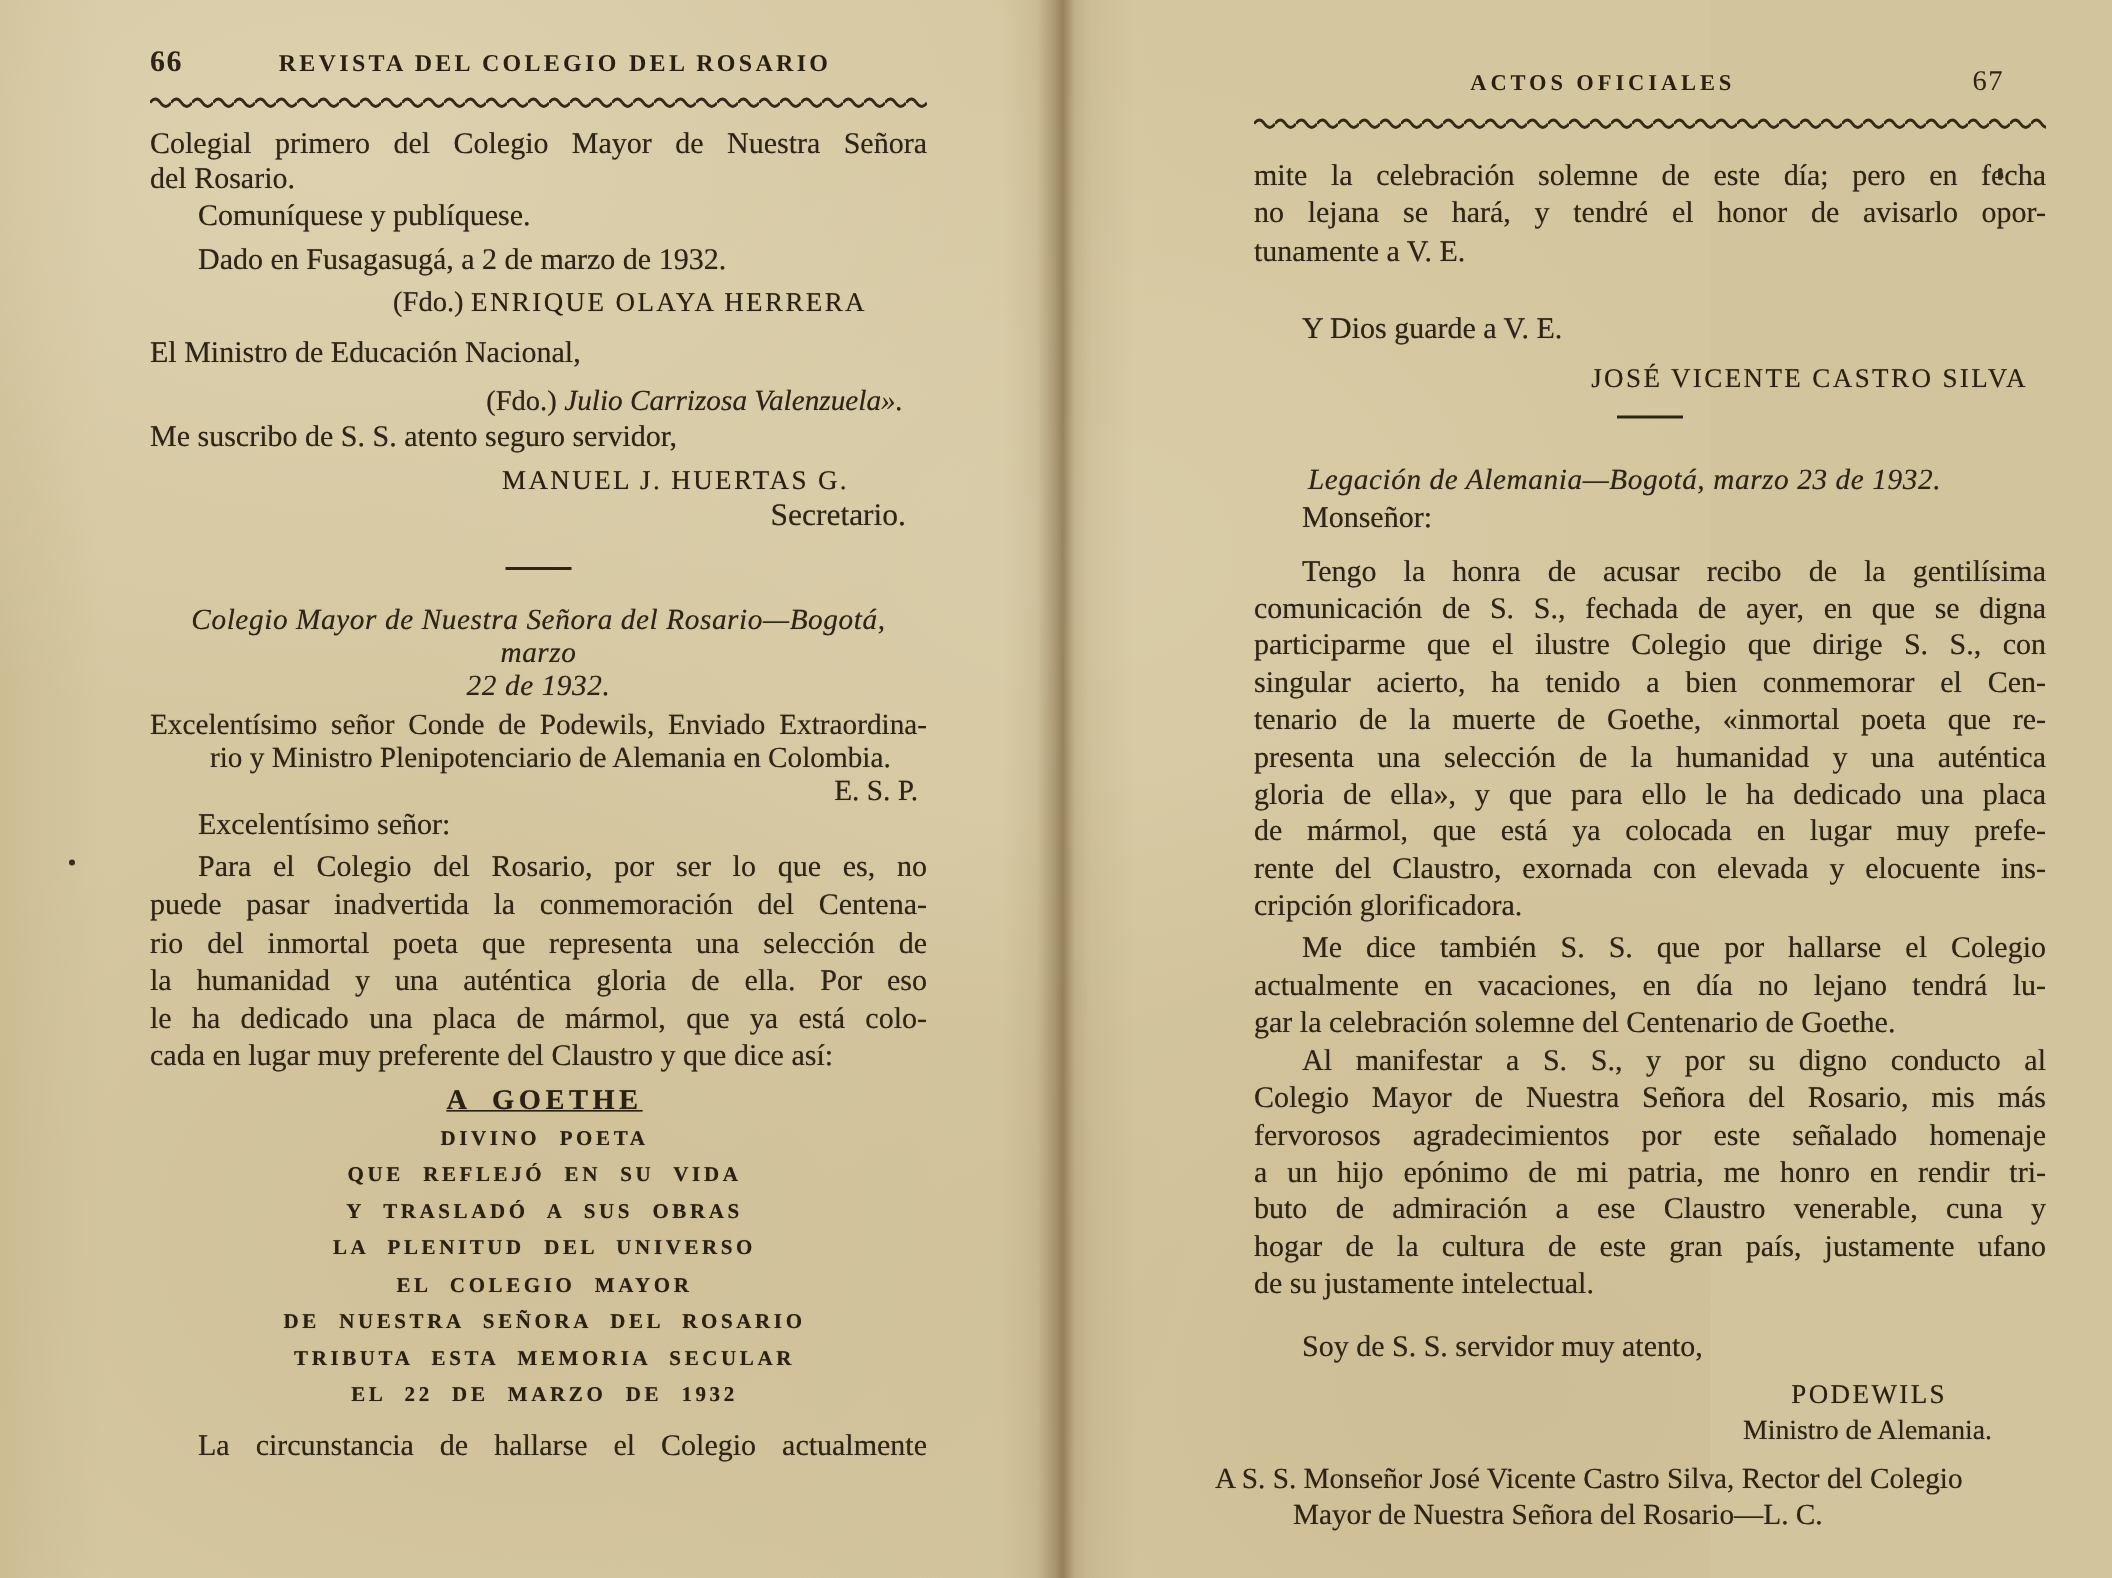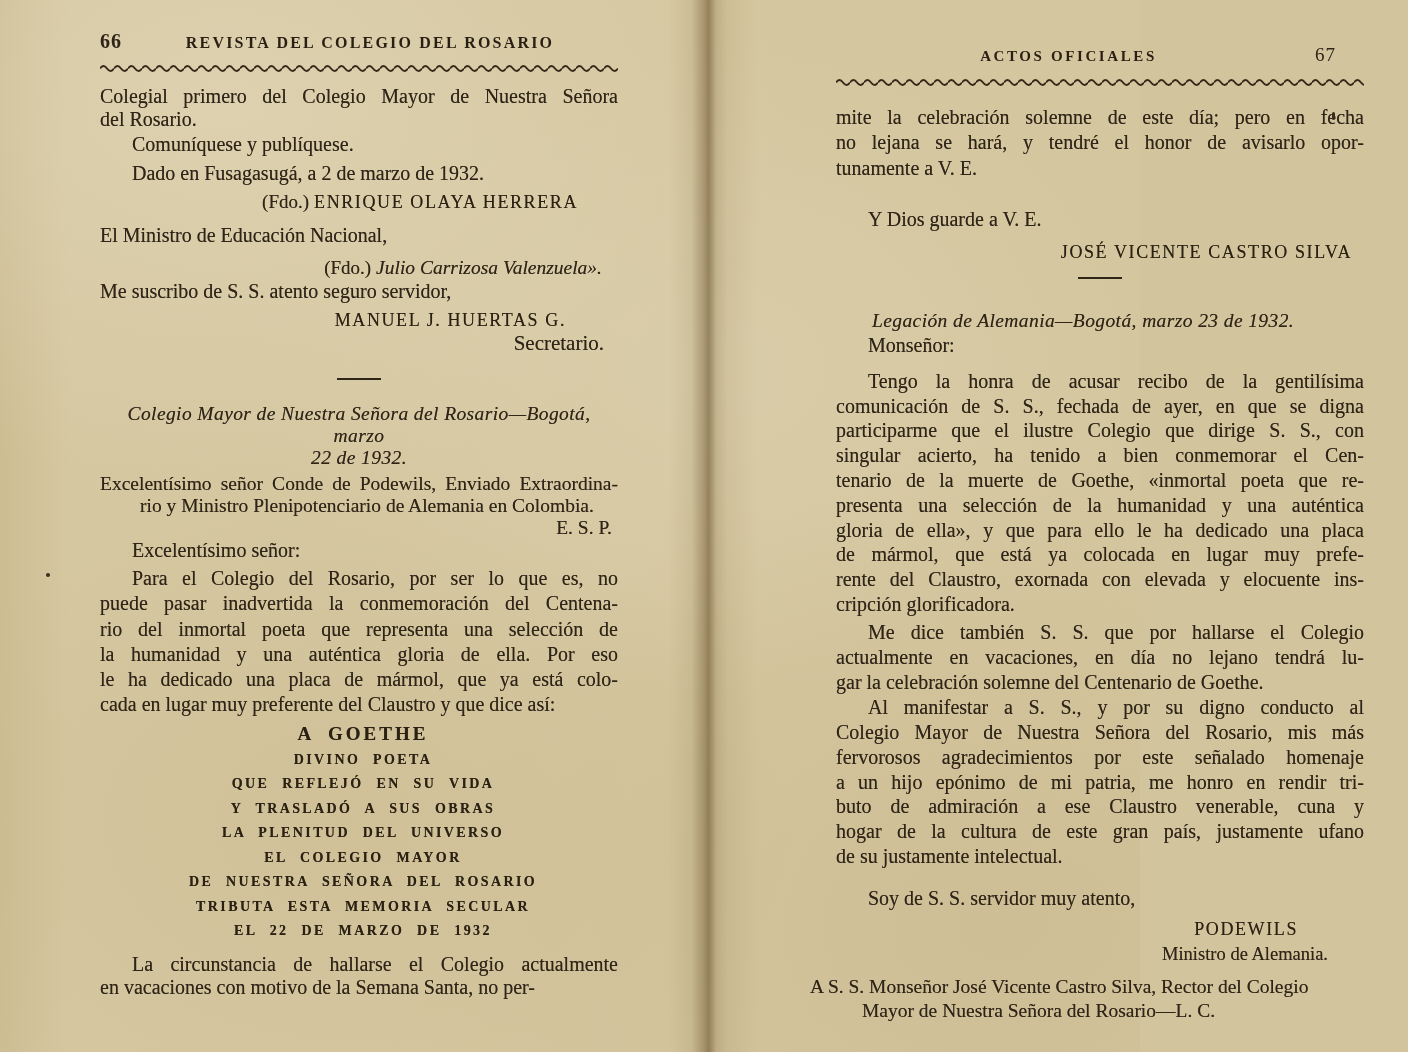--- a/index.html
+++ b/index.html
@@ -52,21 +52,21 @@
 
   .sig{display:block;text-align:right;}
   .caps{letter-spacing:1.6px;font-size:18px;color:#2b2113;}
   .roman{font-size:19px;letter-spacing:0;}
   .it{font-style:italic;}
 
   .divider{border-top:2.5px solid #2e2417;width:44px;height:0;margin:0 auto;}
 
   .dateline{display:block;text-align:center;font-style:italic;font-size:19.5px;letter-spacing:0.4px;}
   .insc{display:block;text-align:center;font-weight:700;font-size:14px;letter-spacing:2.4px;word-spacing:7px;color:#2b2113;}
-  .insc-title{font-size:19px;letter-spacing:3px;}
+  .insc-title{font-size:19px;letter-spacing:3px;text-decoration:underline;}
 
   .speck{position:absolute;background:#3a2d1b;border-radius:50%;}
 </style>
 </head>
 <body>
 
 <div class="canvas">
   <div class="gutter"></div>
 
   <div class="page page-left">
@@ -133,21 +133,20 @@
         <span class="insc">Y TRASLADÓ A SUS OBRAS</span>
         <span class="insc">LA PLENITUD DEL UNIVERSO</span>
         <span class="insc">EL COLEGIO MAYOR</span>
         <span class="insc">DE NUESTRA SEÑORA DEL ROSARIO</span>
         <span class="insc">TRIBUTA ESTA MEMORIA SECULAR</span>
         <span class="insc">EL 22 DE MARZO DE 1932</span>
       </div>
 
       <div style="margin-top:9px;">
         <span class="line ind">La circunstancia de hallarse el Colegio actualmente</span>
-        <span class="lline">en vacaciones con motivo de la Semana Santa, no per-</span>
       </div>
     </div>
   </div>
 
   <div class="page page-right">
     <div class="runhead">
       <span class="title">ACTOS OFICIALES</span>
       <span class="num" style="font-size:19px;padding-right:28px;">67</span>
     </div>
     <svg class="wavy" width="528" height="10" viewBox="0 0 528 10">

